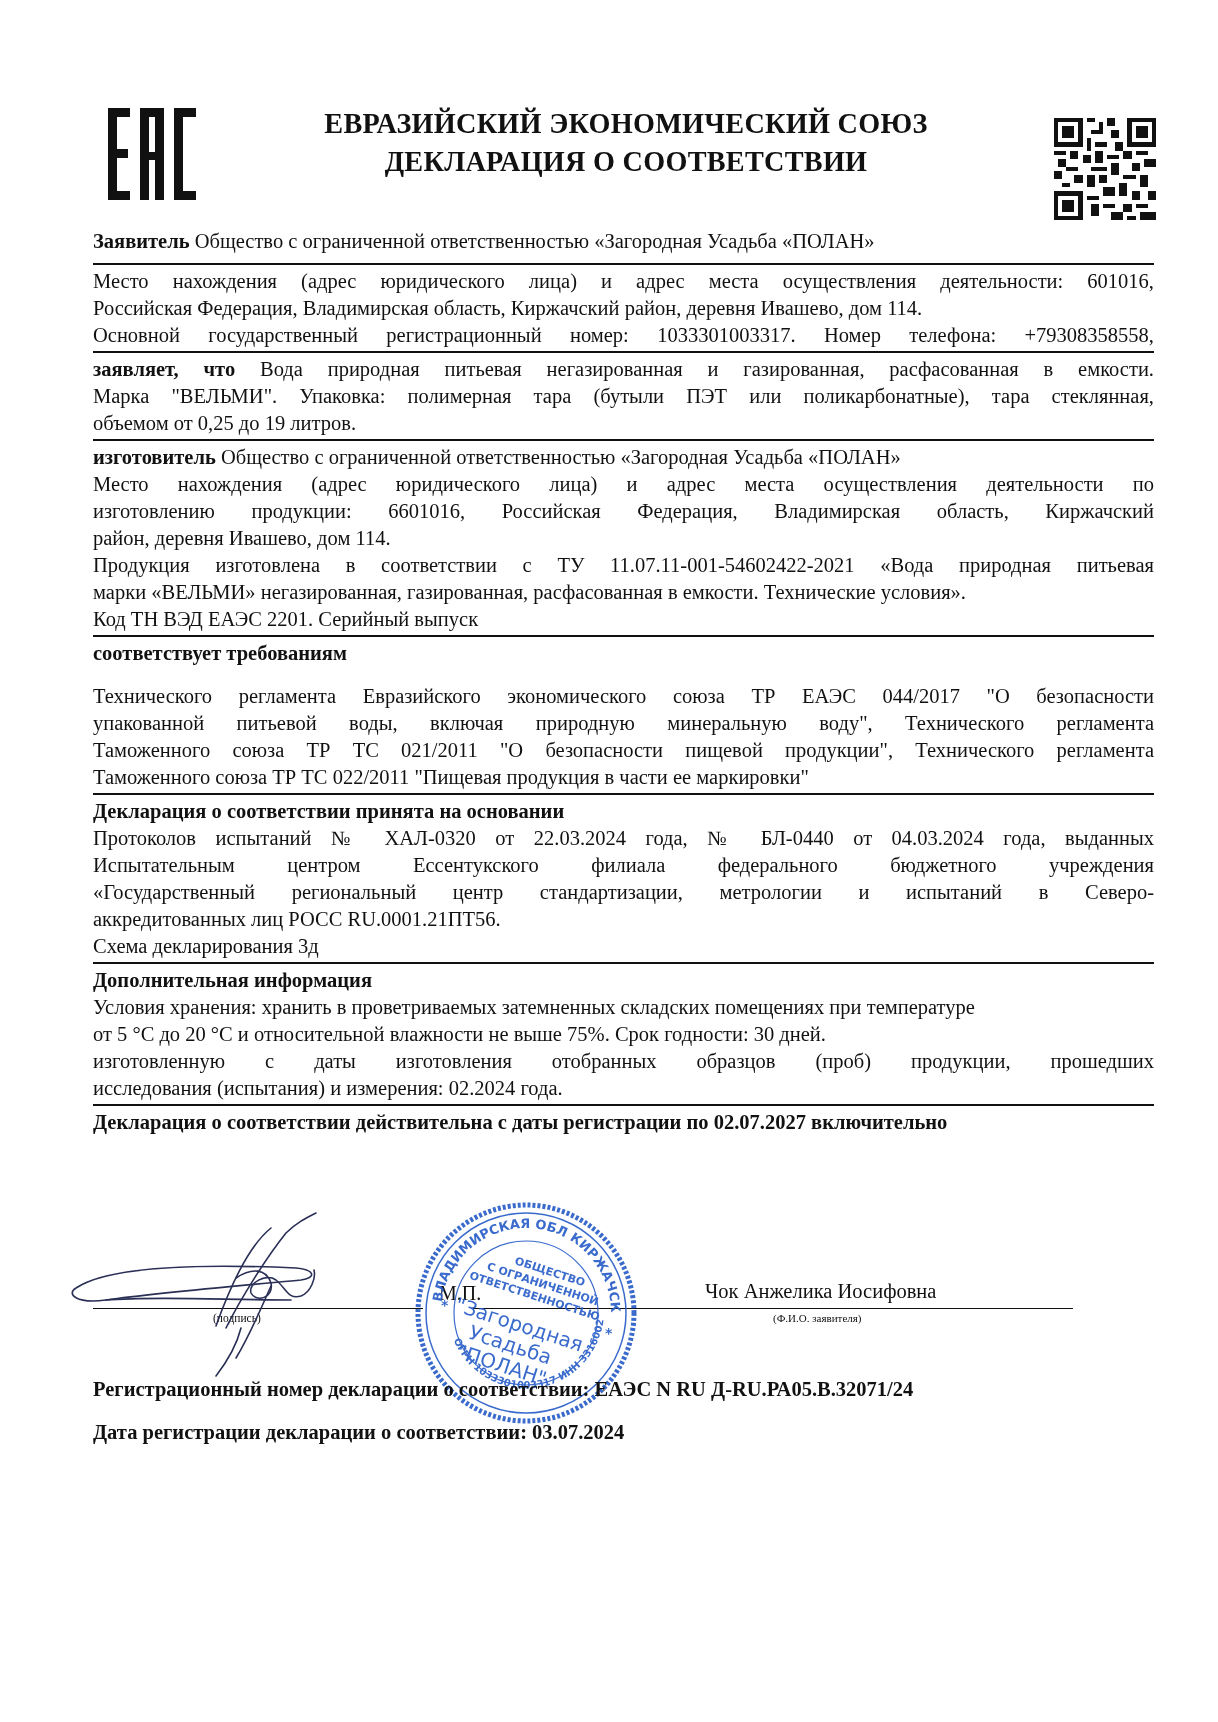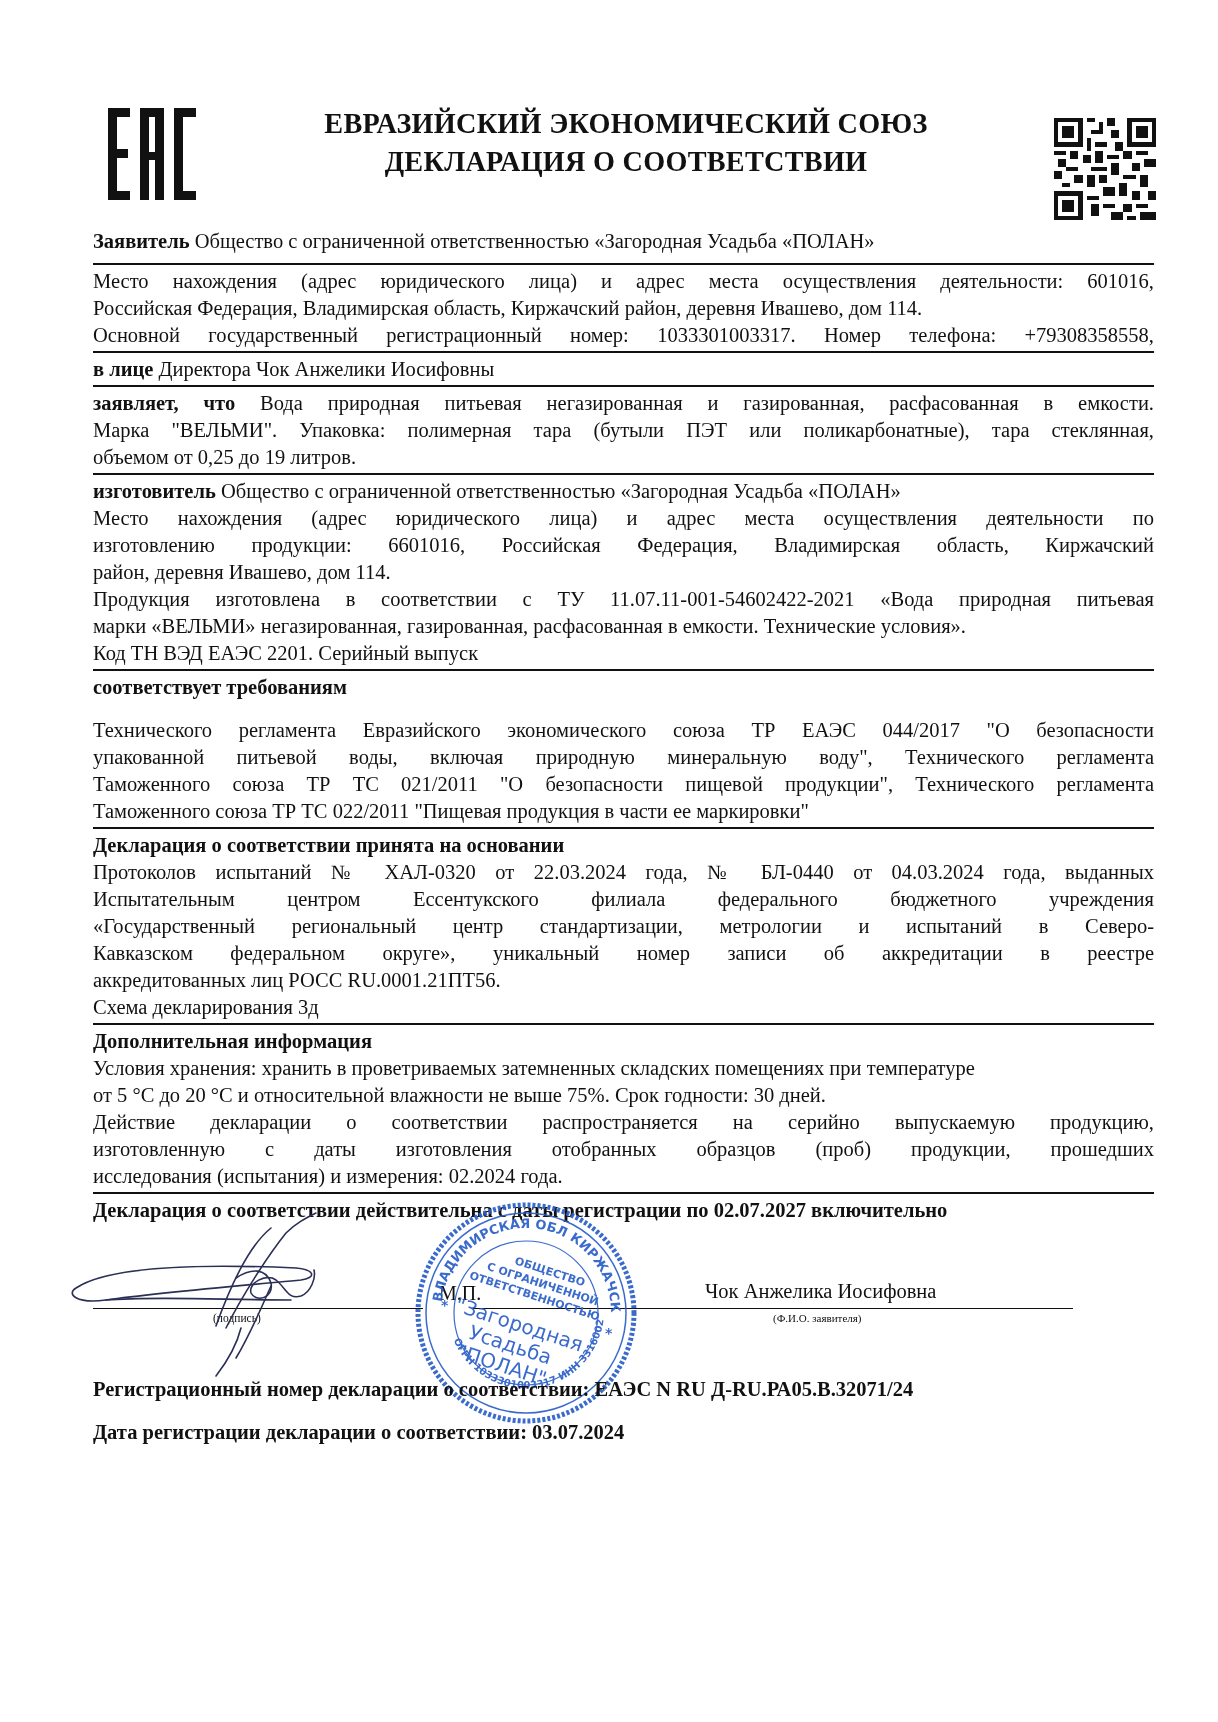--- a/index.html
+++ b/index.html
@@ -121,24 +121,20 @@
 
     <div class="blk">
       <div class="last"><b>Заявитель</b><span> Общество с ограниченной ответственностью «Загородная Усадьба «ПОЛАН»</span></div>
       <div class="rule" style="margin-top:8px"></div>
       <div class="line">Место нахождения (адрес юридического лица) и адрес места осуществления деятельности: 601016,</div>
       <div class="last">Российская Федерация, Владимирская область, Киржачский район, деревня Ивашево, дом 114.</div>
       <div class="line">Основной государственный регистрационный номер: 1033301003317. Номер телефона: +79308358558,</div>
       <div class="rule"></div>
     </div>
 
-    <div class="blk">
-      <div class="last"><b>в лице</b><span> Директора Чок Анжелики Иосифовны</span></div>
-      <div class="rule"></div>
-    </div>
 
     <div class="blk">
       <div class="line"><b>заявляет, что</b><span> Вода природная питьевая негазированная и газированная, расфасованная в емкости.</span></div>
       <div class="line">Марка "ВЕЛЬМИ". Упаковка: полимерная тара (бутыли ПЭТ или поликарбонатные), тара стеклянная,</div>
       <div class="last">объемом от 0,25 до 19 литров.</div>
       <div class="rule"></div>
     </div>
 
     <div class="blk">
       <div class="last"><b>изготовитель</b><span> Общество с ограниченной ответственностью «Загородная Усадьба «ПОЛАН»</span></div>
@@ -158,31 +154,29 @@
       <div class="line">Таможенного союза ТР ТС 021/2011 "О безопасности пищевой продукции", Технического регламента</div>
       <div class="last">Таможенного союза ТР ТС 022/2011 "Пищевая продукция в части ее маркировки"</div>
       <div class="rule"></div>
     </div>
 
     <div class="blk">
       <div class="heading">Декларация о соответствии принята на основании</div>
       <div class="line">Протоколов испытаний № ХАЛ-0320 от 22.03.2024 года, № БЛ-0440 от 04.03.2024 года, выданных</div>
       <div class="line">Испытательным центром Ессентукского филиала федерального бюджетного учреждения</div>
       <div class="line">«Государственный региональный центр стандартизации, метрологии и испытаний в Северо-</div>
-      <div class="line">Кавказском федеральном округе», уникальный номер записи об аккредитации в реестре</div>
       <div class="last">аккредитованных лиц РОСС RU.0001.21ПТ56.</div>
       <div class="last">Схема декларирования 3д</div>
       <div class="rule"></div>
     </div>
 
     <div class="blk">
       <div class="heading">Дополнительная информация</div>
       <div class="last">Условия хранения: хранить в проветриваемых затемненных складских помещениях при температуре</div>
       <div class="last">от 5 °С до 20 °С и относительной влажности не выше 75%. Срок годности: 30 дней.</div>
-      <div class="line">Действие декларации о соответствии распространяется на серийно выпускаемую продукцию,</div>
       <div class="line">изготовленную с даты изготовления отобранных образцов (проб) продукции, прошедших</div>
       <div class="last">исследования (испытания) и измерения: 02.2024 года.</div>
       <div class="rule"></div>
     </div>
 
     <div class="blk heading">Декларация о соответствии действительна с даты регистрации по 02.07.2027 включительно</div>
   </div>
 
   <div class="sig-row">
     <div class="sig-line1"></div>

